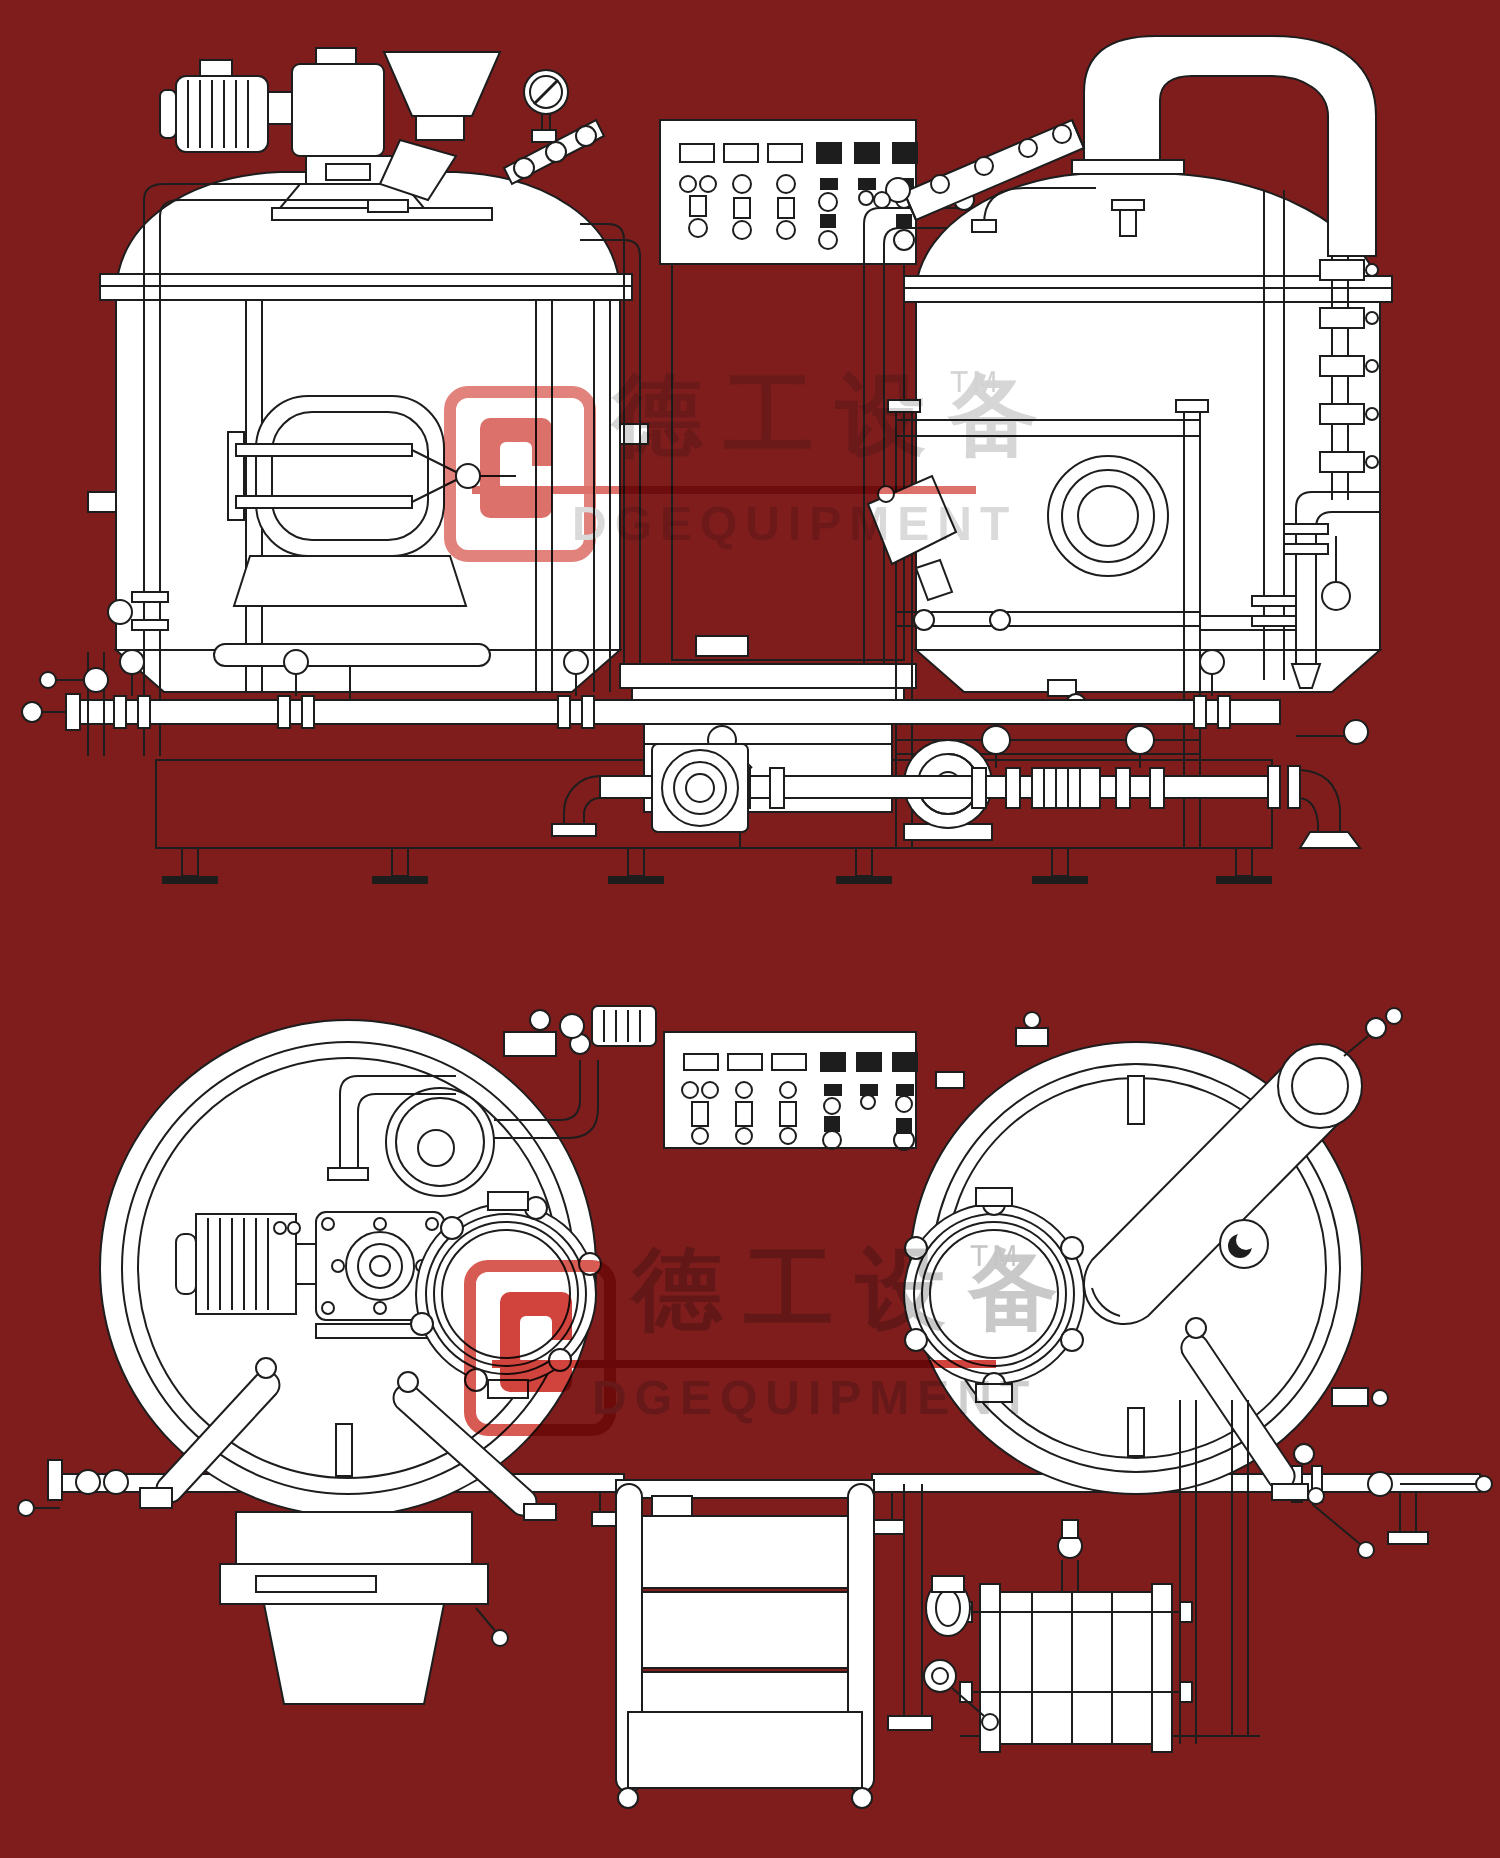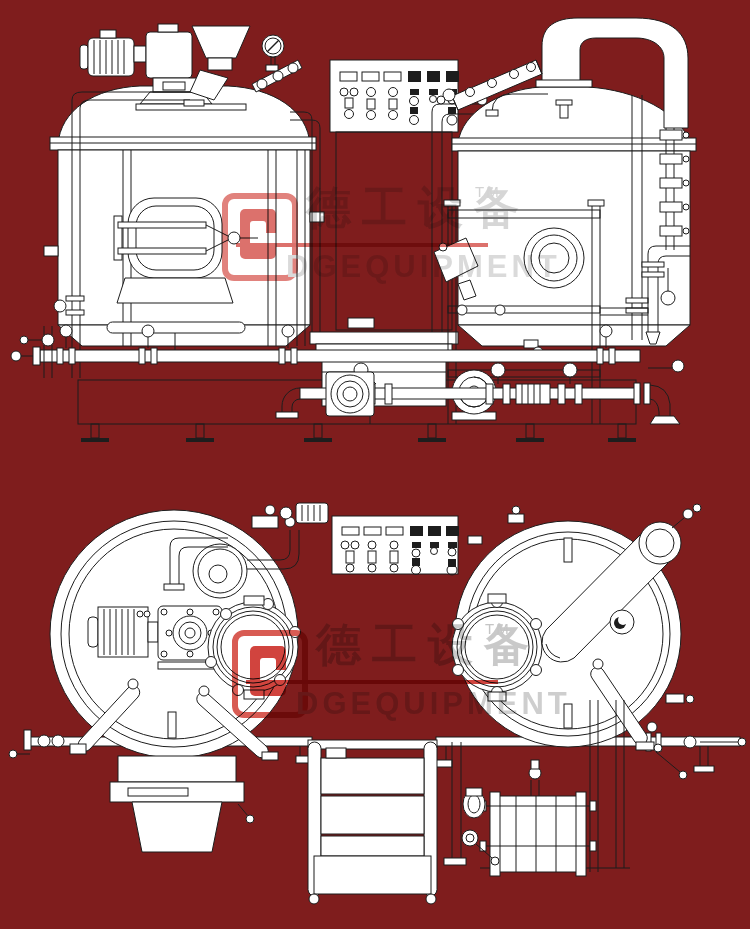--- a/index.html
+++ b/index.html
@@ -18,21 +18,21 @@
            border:6px solid #d6524a;border-radius:12px;}
   .wm-logo-core{position:absolute;left:12px;top:10px;width:36px;height:50px;
                 background:#cf3a33;border-radius:5px;}
   .wm-logo-hole{position:absolute;left:10px;top:12px;width:16px;height:24px;
                 background:#fff;border-radius:3px;}
   .wm-logo-notch{position:absolute;left:22px;top:24px;width:14px;height:10px;background:#fff;}
   .wm-cn{position:absolute;left:84px;top:2px;font-size:45px;font-weight:700;
          color:#c6c6c6;letter-spacing:11px;white-space:nowrap;line-height:1;}
   .wm-tm{position:absolute;left:253px;top:0px;font-size:15px;color:#c2c2c2;letter-spacing:2px;}
   .wm-line{position:absolute;left:14px;top:60px;width:252px;height:4px;background:#cf3a33;}
-  .wm-en{position:absolute;left:64px;top:68px;font-size:31px;font-weight:600;
+  .wm-en{position:absolute;left:64px;top:68px;font-size:24px;font-weight:600;
          color:#cccccc;letter-spacing:4px;white-space:nowrap;line-height:1;}
 </style>
 </head>
 <body>
 
 <div id="stage">
 
 <svg width="750" height="929" viewBox="0 0 750 929">
 
   <g>

